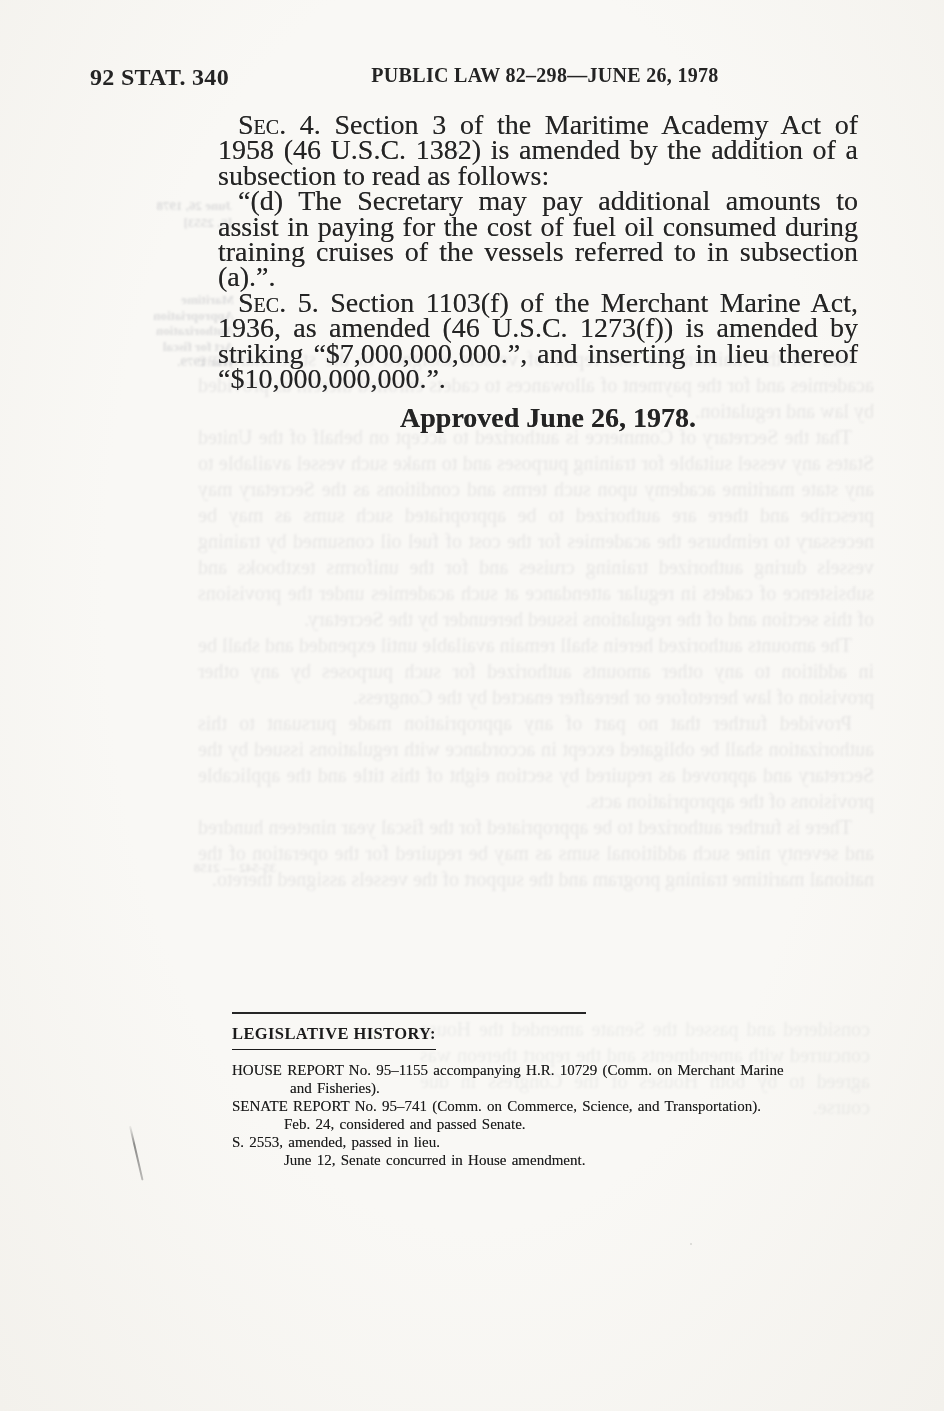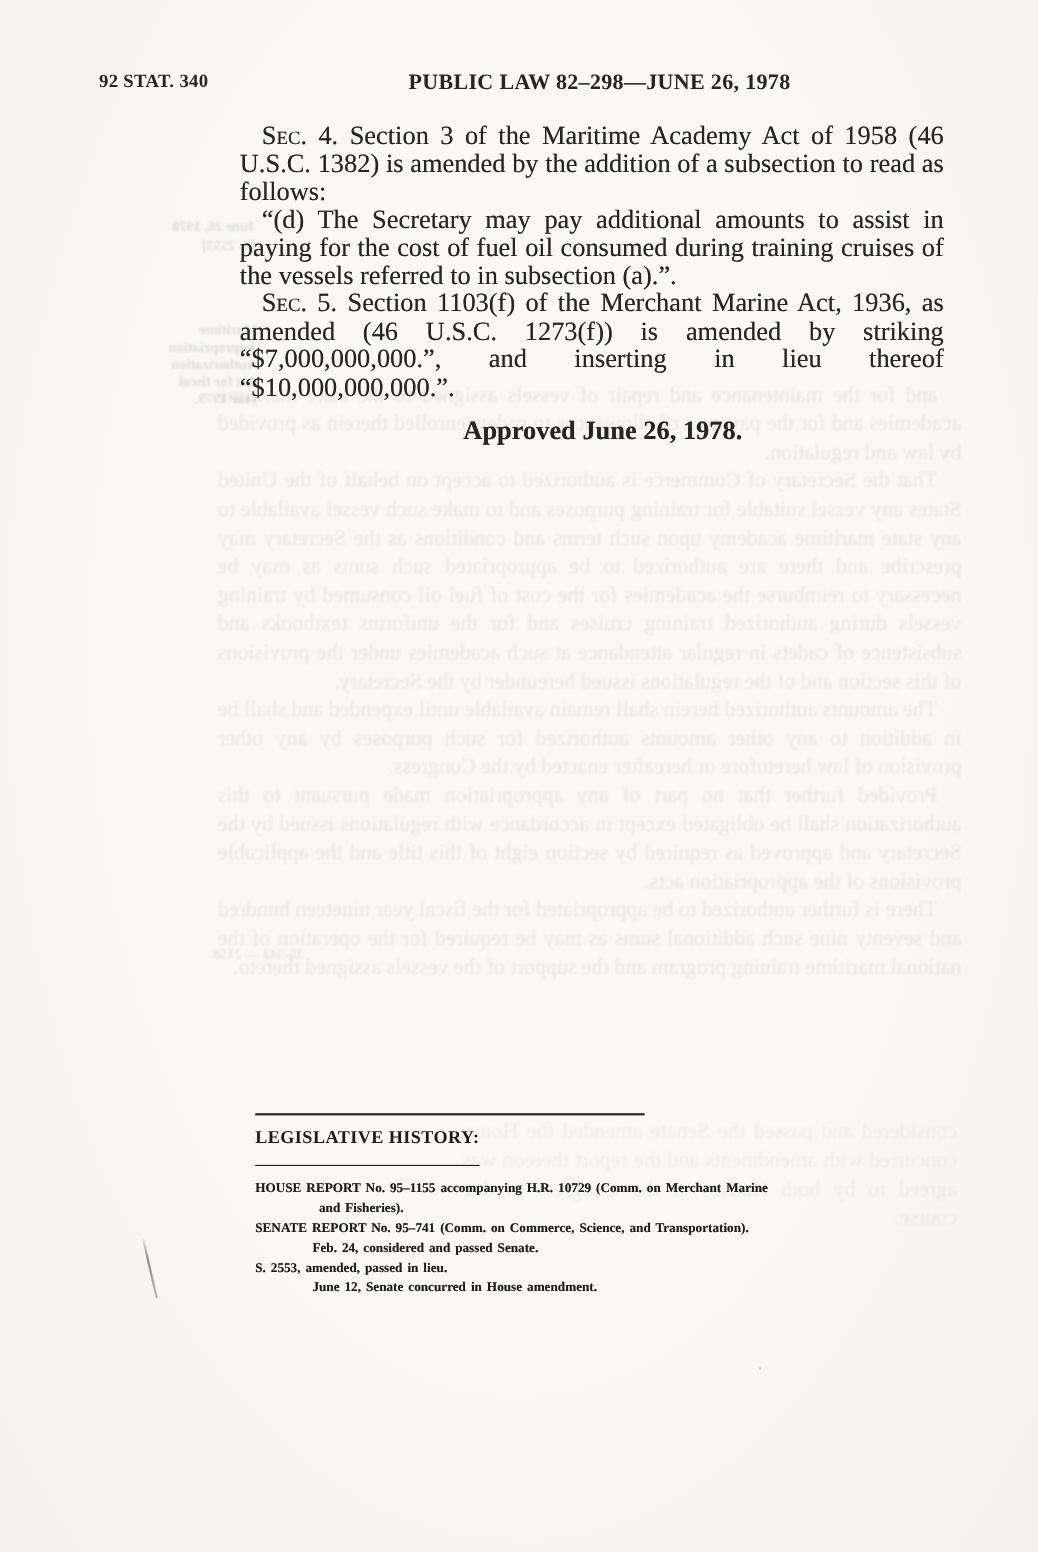--- a/index.html
+++ b/index.html
@@ -3,24 +3,24 @@
 <meta charset="utf-8">
 <style>
   html,body{margin:0;padding:0;background:#e9e8e4;}
   .page{
     position:relative;width:944px;height:1411px;margin:0 auto;overflow:hidden;
     background:radial-gradient(ellipse at 50% 42%, #f9f8f5 55%, #f3f1ec 100%);
     font-family:"Liberation Serif","DejaVu Serif",serif;color:#242424;
   }
   
   .running-head{position:absolute;top:64px;left:0;width:944px;height:26px;}
-  .stat{position:absolute;left:90px;top:0;font-weight:bold;font-size:17px;letter-spacing:0.3px;white-space:nowrap;}
+  .stat{position:absolute;left:90px;top:0;font-weight:bold;font-size:24px;letter-spacing:0.3px;white-space:nowrap;}
   .law-title{position:absolute;left:218px;top:0;width:640px;text-align:center;text-indent:14px;font-weight:bold;font-size:20px;letter-spacing:0.3px;white-space:nowrap;}
   
-  .body-text{position:absolute;left:218px;top:112px;width:640px;font-size:24px;line-height:25.4px;text-align:justify;text-shadow:0 0 0.4px rgba(20,20,20,0.55);}
+  .body-text{position:absolute;left:218px;top:112px;width:640px;font-size:28px;line-height:25.4px;text-align:justify;text-shadow:0 0 0.4px rgba(20,20,20,0.55);}
   .para{margin:0;text-indent:20px;}
   .sc{font-variant:small-caps;}
   .approved{margin:14px 0 0;text-indent:20px;font-weight:bold;text-align:center;}
   
   .ghost{pointer-events:none;user-select:none;}
   .ghost-main{position:absolute;left:198px;top:346px;width:676px;height:664px;overflow:hidden;
     transform:scaleX(-1);filter:blur(1.05px);color:rgba(72,74,92,0.105);
     font-size:20px;line-height:26px;text-align:justify;}
   .ghost-main p{margin:0;text-indent:22px;}
   .ghost-low{position:absolute;left:420px;top:1016px;width:450px;height:150px;overflow:hidden;
@@ -29,22 +29,22 @@
   .ghost-low p{margin:0;}
   .ghost-margin{position:absolute;transform:scaleX(-1);filter:blur(0.8px);
     color:rgba(70,72,95,0.16);font-weight:bold;text-align:left;}
   .gm-date{left:116px;top:197px;width:116px;font-size:13px;line-height:17px;}
   .gm-note{left:104px;top:292px;width:130px;font-size:13px;line-height:15.5px;}
   .gm-code{left:116px;top:860px;width:160px;font-size:13px;color:rgba(70,72,95,0.11);}
   
   .lh{position:absolute;left:232px;top:1012px;width:648px;color:#1b1b1b;}
   .lh-rule{width:354px;height:2px;background:#262626;margin:0 0 10px 0;}
   .lh-heading{display:inline-block;font-weight:bold;font-size:16.5px;letter-spacing:0.4px;
-    border-bottom:1.6px solid #1b1b1b;padding-bottom:15px;white-space:nowrap;}
-  .lh-entries{margin-top:11px;font-weight:bold;font-size:12px;line-height:18px;word-spacing:1.5px;
+    border-bottom:1.6px solid #1b1b1b;padding-bottom:5px;white-space:nowrap;}
+  .lh-entries{margin-top:11px;font-weight:normal;font-size:15px;line-height:18px;word-spacing:1.5px;
     text-shadow:0 0 0.3px rgba(20,20,20,0.5);}
   .lh-entry{margin:0;white-space:nowrap;}
   .lh-cont{margin-left:58px;}
   .lh-ind1{margin-left:52px;}
   .lh-ind2{}
   
   .scratch{position:absolute;left:129px;top:1126px;width:1.6px;height:56px;
     background:linear-gradient(to bottom,rgba(50,50,50,0.05),rgba(50,50,50,0.55) 35%,rgba(50,50,50,0.3));
     transform:rotate(-13deg);transform-origin:top left;border-radius:1px;}
   .speck{position:absolute;border-radius:50%;background:rgba(40,40,40,0.16);}

